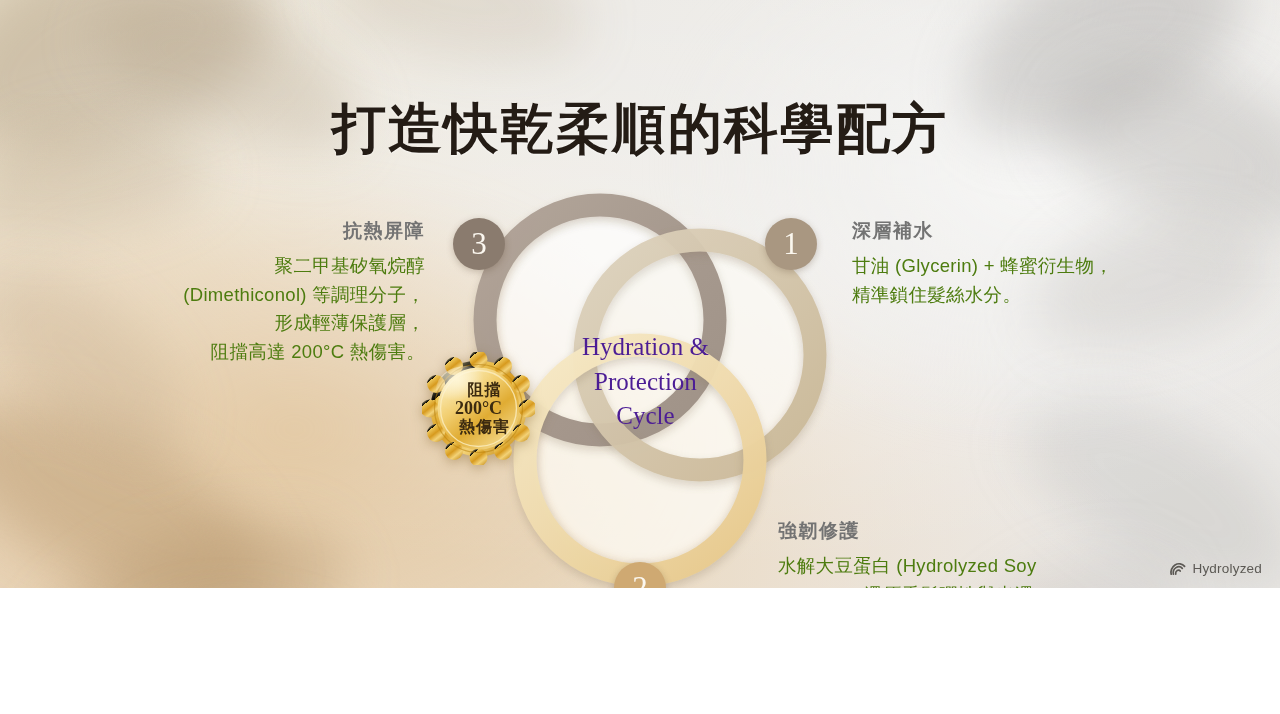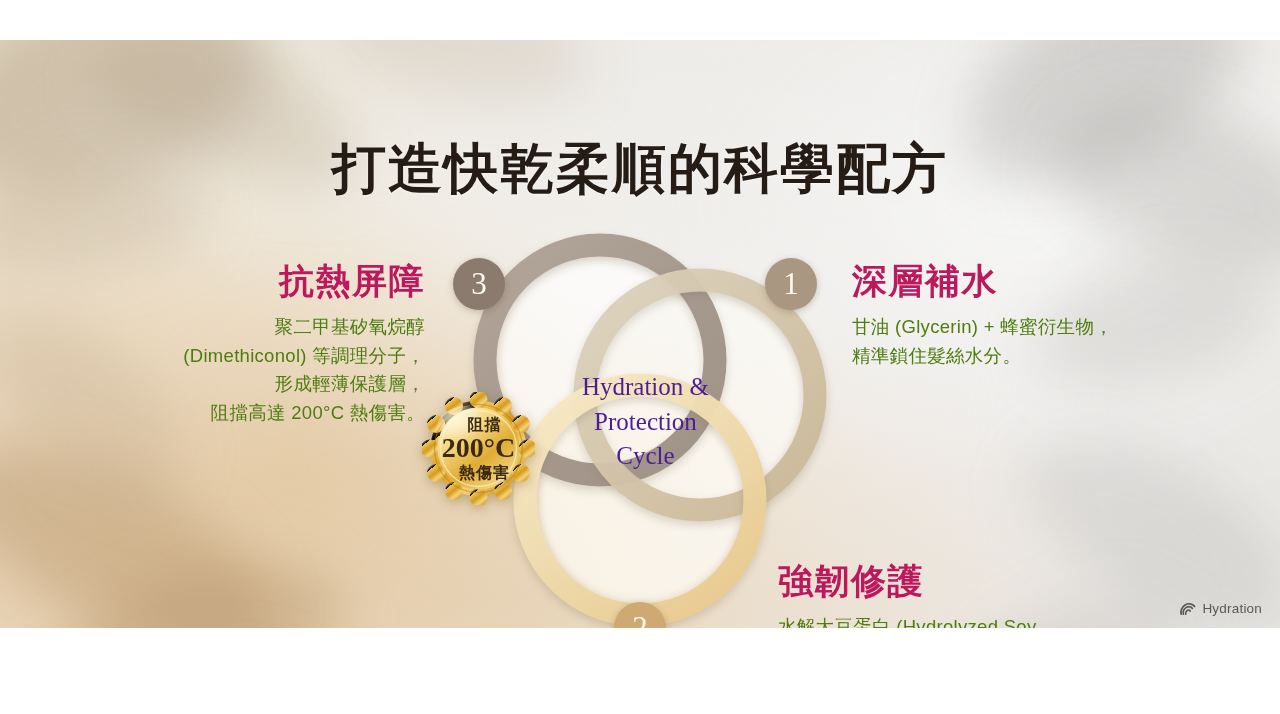--- a/index.html
+++ b/index.html
@@ -11,21 +11,20 @@
   body {
     font-family: "Liberation Sans", "DejaVu Sans", sans-serif;
   }
 
   #slide {
     position: relative;
     width: 1280px;
     height: 588px;
     overflow: hidden;
     background: #ece5d8;
-    margin-top: 40px;
   }
 
   
   .bg-base {
     position: absolute;
     inset: 0;
     background:
       radial-gradient(135% 110% at 86% 8%,  #f2f1ef 0%, #eceae6 28%, rgba(236,234,230,0) 62%),
       radial-gradient(120% 120% at 6% 96%,  #e8d2b4 0%, #e9d7bd 30%, rgba(233,215,189,0) 68%),
       linear-gradient(118deg, #e6dcc6 0%, #eee6d4 22%, #f0ece4 48%, #eeeceb 70%, #e9e7e4 100%);
@@ -158,34 +157,34 @@
   }
   .seal-top, .seal-bot {
     font-size: 16px;
     line-height: 1.1;
     letter-spacing: 1px;
     font-weight: 700;
     padding-left: 12px;
   }
   .seal-mid {
     font-family: "Liberation Serif", "DejaVu Serif", serif;
-    font-size: 28px;
+    font-size: 18px;
     line-height: 1.1;
     letter-spacing: 0px;
     font-weight: 700;
   }
 
   
   .block { position: absolute; }
   .block h3 {
     margin: 0 0 8px 0;
-    font-size: 35px;
+    font-size: 19px;
     font-weight: 700;
     letter-spacing: 1.5px;
-    color: #be185d;
+    color: #737373;
   }
   .block p {
     margin: 0;
     font-size: 18.5px;
     line-height: 1.55;
     letter-spacing: 0.3px;
     color: #4d7c0f;
     white-space: pre-line;
   }
 
@@ -361,16 +360,16 @@
   </div>
 
   <div class="watermark">
     <span>
       <svg width="17" height="14" viewBox="0 0 17 14" aria-hidden="true">
         <path d="M2.2 12.2 C1.4 9.4 2.6 5.2 6.0 3.0 C9.2 0.9 13.4 1.6 15.6 4.4" fill="none" stroke="#4a4742" stroke-width="1.7" stroke-linecap="round"></path>
         <path d="M4.4 12.2 C3.9 10.0 4.8 7.0 7.0 5.6 C9.2 4.2 11.9 4.7 13.3 6.4" fill="none" stroke="#4a4742" stroke-width="1.7" stroke-linecap="round"></path>
         <path d="M6.7 12.2 C6.5 10.8 7.0 9.3 8.1 8.6 C9.3 7.9 10.6 8.2 11.2 9.0" fill="none" stroke="#4a4742" stroke-width="1.7" stroke-linecap="round"></path>
       </svg>
     </span>
-    <span>Hydration</span>
+    <span>Hydrolyzed</span>
   </div>
 
 </div>
 
 </body></html>

